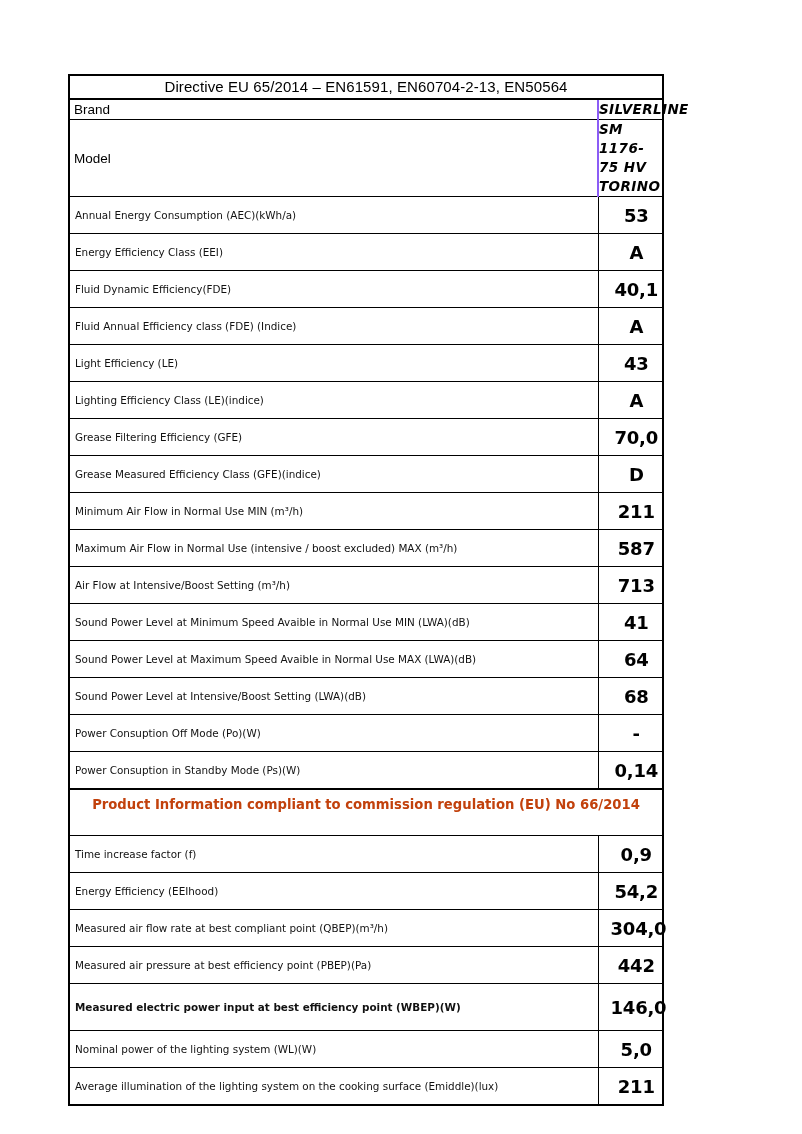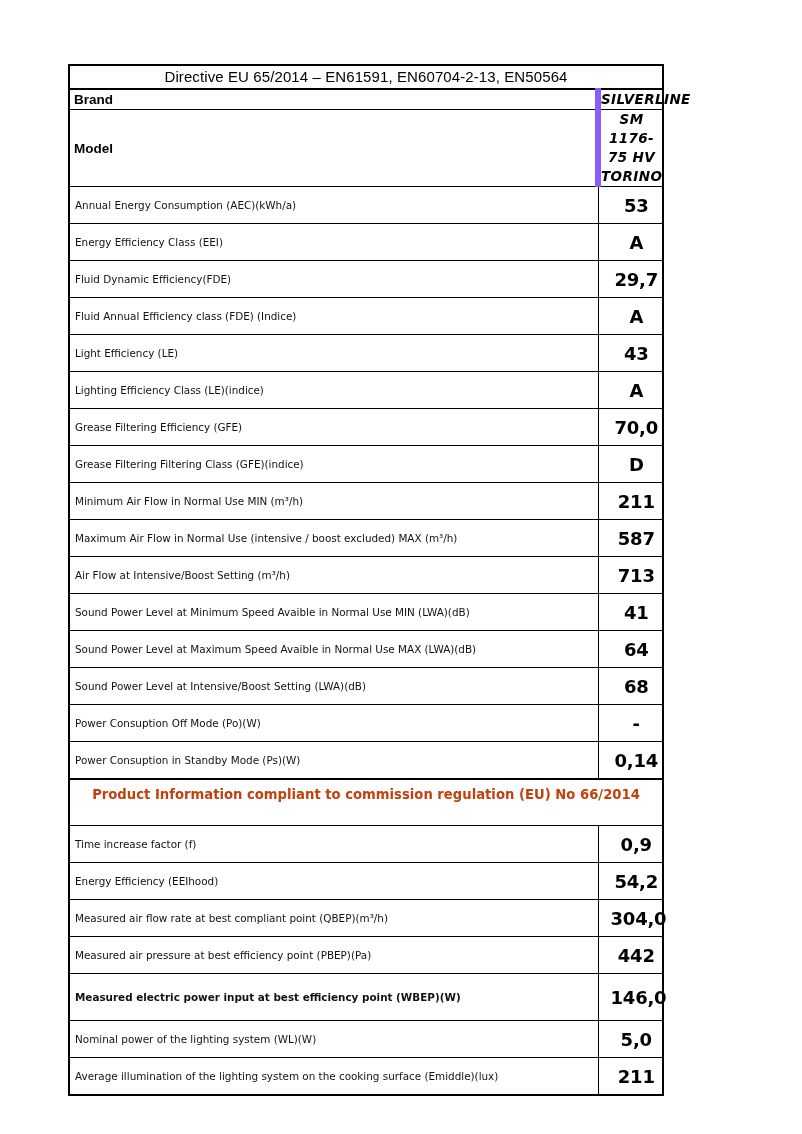--- a/index.html
+++ b/index.html
@@ -16,21 +16,21 @@
   .page {
     position: relative;
     width: 802px;
     height: 1134px;
     background: #ffffff;
     overflow: hidden;
   }
   .sheet {
     position: absolute;
     left: 68px;
-    top: 64px;
+    top: 74px;
     width: 594px;
   }
   table.datasheet {
     border-collapse: collapse;
     table-layout: fixed;
     width: 594px;
     background: #ffffff;
   }
   table.datasheet td {
     border: 1px solid #000000;
@@ -58,34 +58,34 @@
     height: 19px;
     line-height: 19px;
     border-left: 2px solid #000;
     border-right: 2px solid #000;
     border-top: 1px solid #000;
     border-bottom: 1px solid #000;
   }
   tr.idrow td.idlabel {
     font-family: "Liberation Sans", sans-serif;
     font-size: 13.5px;
-    font-weight: 700;
+    font-weight: 400;
     text-align: left;
     padding-left: 4px;
     border-right: 1px solid #000;
     border-left: 2px solid #000;
   }
   tr.idrow td.idvalue {
     font-family: "DejaVu Sans", sans-serif;
     font-size: 13.5px;
     font-weight: 700;
     font-style: italic;
-    text-align: center;
+    text-align: left;
     letter-spacing: 0.4px;
-    border-left: 6px solid #8b5cf6;
+    border-left: 2px solid #8b5cf6;
     border-right: 2px solid #000;
   }
   tr.idrow.model td.idvalue { font-size: 13.5px; margin-left: 34px; }
 
   
   tr.datarow td.label {
     font-family: "DejaVu Sans", sans-serif;
     font-size: 10.4px;
     font-weight: 400;
     color: #111111;
@@ -161,40 +161,40 @@
         <tr class="datarow h-std">
           <td class="label">Annual Energy Consumption (AEC)(kWh/a)</td>
           <td class="value">53</td>
         </tr>
         <tr class="datarow h-std">
           <td class="label">Energy Efficiency Class (EEI)</td>
           <td class="value">A</td>
         </tr>
         <tr class="datarow h-std">
           <td class="label">Fluid Dynamic Efficiency(FDE)</td>
-          <td class="value">29,7</td>
+          <td class="value">40,1</td>
         </tr>
         <tr class="datarow h-std">
           <td class="label">Fluid Annual Efficiency class (FDE) (Indice)</td>
           <td class="value">A</td>
         </tr>
         <tr class="datarow h-std">
           <td class="label">Light Efficiency (LE)</td>
           <td class="value">43</td>
         </tr>
         <tr class="datarow h-std">
           <td class="label">Lighting Efficiency Class (LE)(indice)</td>
           <td class="value">A</td>
         </tr>
         <tr class="datarow h-std">
           <td class="label">Grease Filtering Efficiency (GFE)</td>
           <td class="value">70,0</td>
         </tr>
         <tr class="datarow h-std">
-          <td class="label">Grease Filtering Filtering Class (GFE)(indice)</td>
+          <td class="label">Grease Measured Efficiency Class (GFE)(indice)</td>
           <td class="value">D</td>
         </tr>
         <tr class="datarow h-std">
           <td class="label">Minimum Air Flow in Normal Use MIN (m³/h)</td>
           <td class="value">211</td>
         </tr>
         <tr class="datarow h-std">
           <td class="label">Maximum Air Flow in Normal Use  (intensive / boost excluded) MAX (m³/h)</td>
           <td class="value">587</td>
         </tr>

